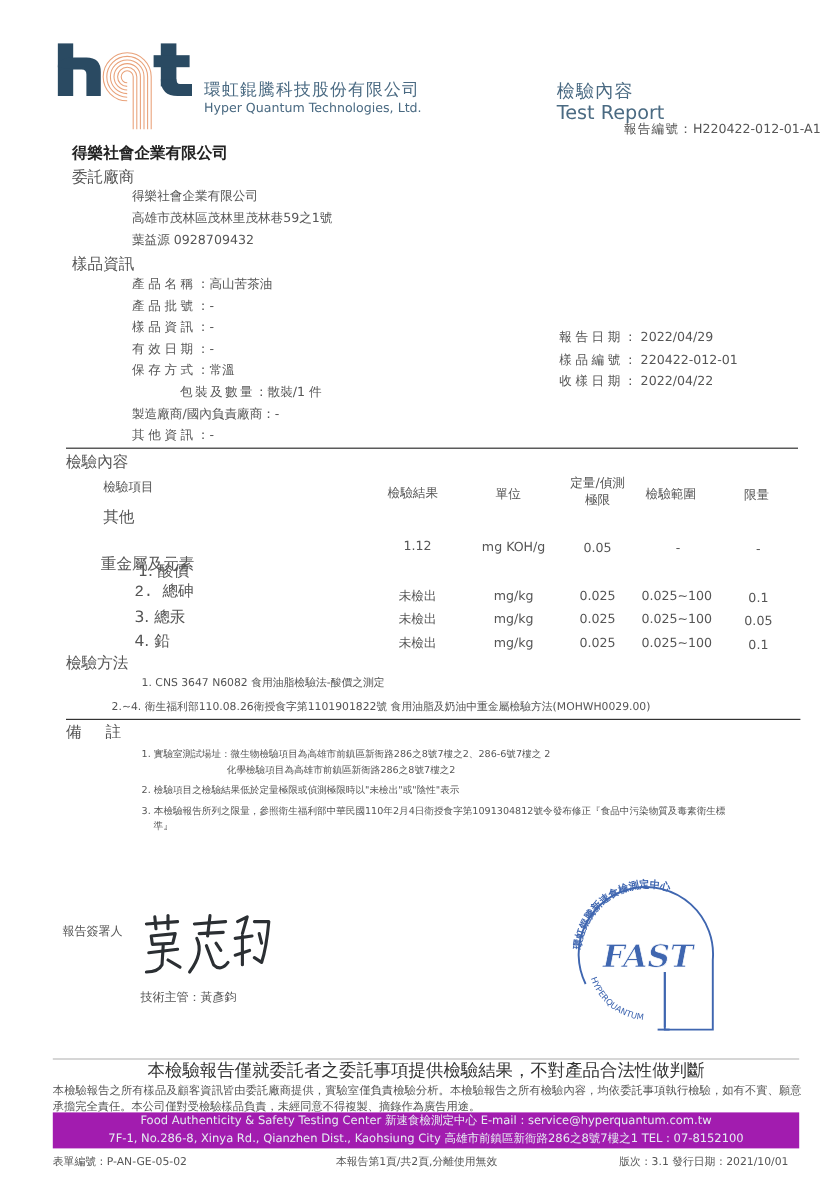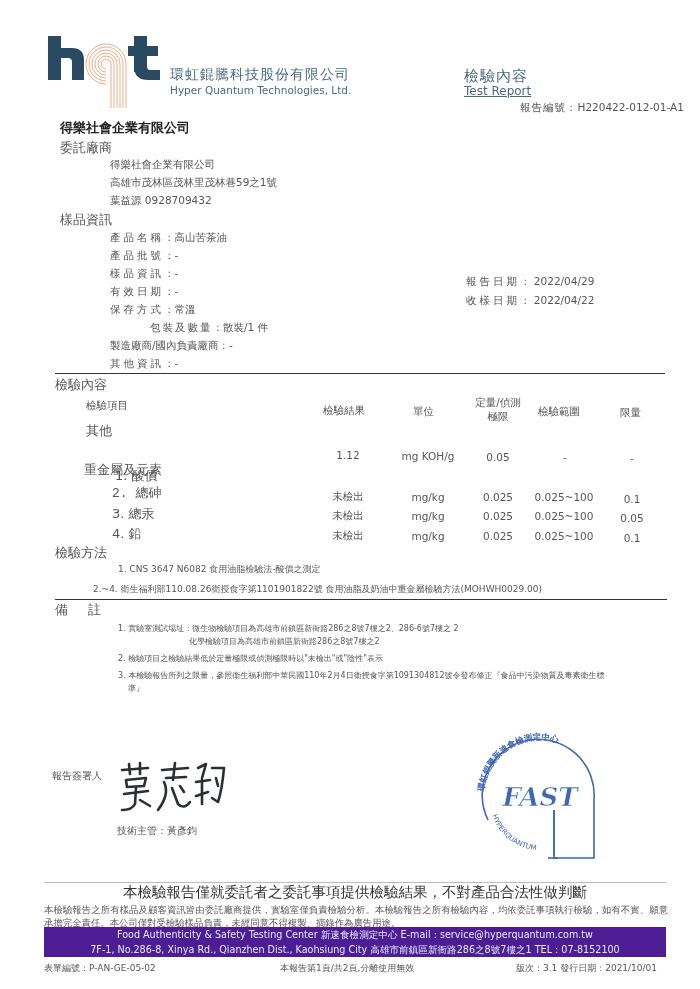--- a/index.html
+++ b/index.html
@@ -3,42 +3,42 @@
 <meta charset="utf-8">
 <style>
   html, body { margin:0; padding:0; background:#fff; }
   body { width:700px; height:989px; position:relative; overflow:hidden;
          font-family:"DejaVu Sans", "Liberation Sans", sans-serif; color:#444; }
   .abs { position:absolute; }
   .logo { left:48px; top:36px; width:116px; height:72px; }
   .co-cn { left:170px; top:66px; font-size:14px; color:#4a6a82; letter-spacing:1px; }
   .co-en { left:170px; top:84px; font-size:10.5px; color:#4a6a82; }
   .rep-cn { left:464px; top:67px; font-size:15px; color:#4a6a82; letter-spacing:1px; }
-  .rep-en { left:464px; top:84px; font-size:12px; color:#4a6a82;text-decoration:underline; }
+  .rep-en { left:464px; top:84px; font-size:16px; color:#4a6a82; }
   .rep-no { left:520px; top:101px; font-size:10.5px; color:#555; }
   .rep-no .lbl { letter-spacing:1px; }
   .client-title { left:60px; top:119px; font-size:13px; font-weight:bold; color:#222; }
   .sec { font-size:13px; color:#555;text-align:center; }
   .line { font-size:10.5px; color:#555; line-height:18px; }
   .kv-label { letter-spacing:3px; }
   .rdate { left:466px; top:272px; font-size:10.5px; color:#555; line-height:18.5px; }
   .rdate .k { letter-spacing:3px; }
   .hr { left:55px; height:0; border-top:1.6px solid #333; }
   .thead { font-size:10.5px; color:#555; }
   .cell { font-size:10.5px; color:#555; text-align:center; }
   .method { font-size:9px; color:#555; }
   .note { font-size:8px; color:#555; }
   .sig-label { left:52px; top:769px; font-size:10px; color:#555; }
   .sig { left:118px; top:760px; width:110px; height:60px; }
   .sig-name { left:117px; top:824px; font-size:10px; color:#555; }
   .stamp { left:470px; top:730px; width:140px; height:130px; }
   .foot-rule { left:44px; top:882px; width:622px; border-top:1px solid #bbb; }
   .disclaim-title { left:44px; width:622px; top:883px; text-align:center; font-size:14.5px; color:#333; }
   .disclaim { left:44px; width:624px; top:903px; font-size:9.4px; color:#555; line-height:13px; text-align:justify; }
-  .band { left:44px; top:927px; width:622px; height:30px; background:#4c1d95; color:#e6edf2; font-size:9.6px; text-align:center; line-height:15px; }
+  .band { left:44px; top:927px; width:622px; height:30px; background:#a21caf; color:#e6edf2; font-size:9.6px; text-align:center; line-height:15px; }
   .band .row2 { font-size:9.6px; }
   .bottom { top:962px; font-size:9px; color:#555; }
 </style>
 </head>
 <body>
 
 <div class="abs logo">
   <svg width="116" height="72" viewBox="0 0 116 72">
 
     <rect x="0" y="0" width="13" height="44" fill="#2a4a62"></rect>
@@ -93,20 +93,21 @@
 </div>
 <div class="abs line" style="left:110px;top:336px;">
   <span>製造廠商/國內負責廠商</span>：<span>-</span>
 </div>
 <div class="abs line" style="left:110px;top:354px;">
   <span class="kv-label">其他資訊</span>：<span>-</span>
 </div>
 
 <div class="abs rdate">
   <div><span class="k">報告日期</span>： <span>2022/04/29</span></div>
+  <div><span class="k">樣品編號</span>： <span>220422-012-01</span></div>
   <div><span class="k">收樣日期</span>： <span>2022/04/22</span></div>
 </div>
 
 <div class="abs hr" style="top:373px;width:610px;"></div>
 <div class="abs sec" style="left:55px;top:376px;">檢驗內容</div>
 
 <div class="abs thead" style="left:86px;top:399px;">檢驗項目</div>
 <div class="abs thead" style="left:323px;top:404px;">檢驗結果</div>
 <div class="abs thead" style="left:413px;top:405px;">單位</div>
 <div class="abs thead" style="left:470px;top:396px;width:56px;text-align:center;">

